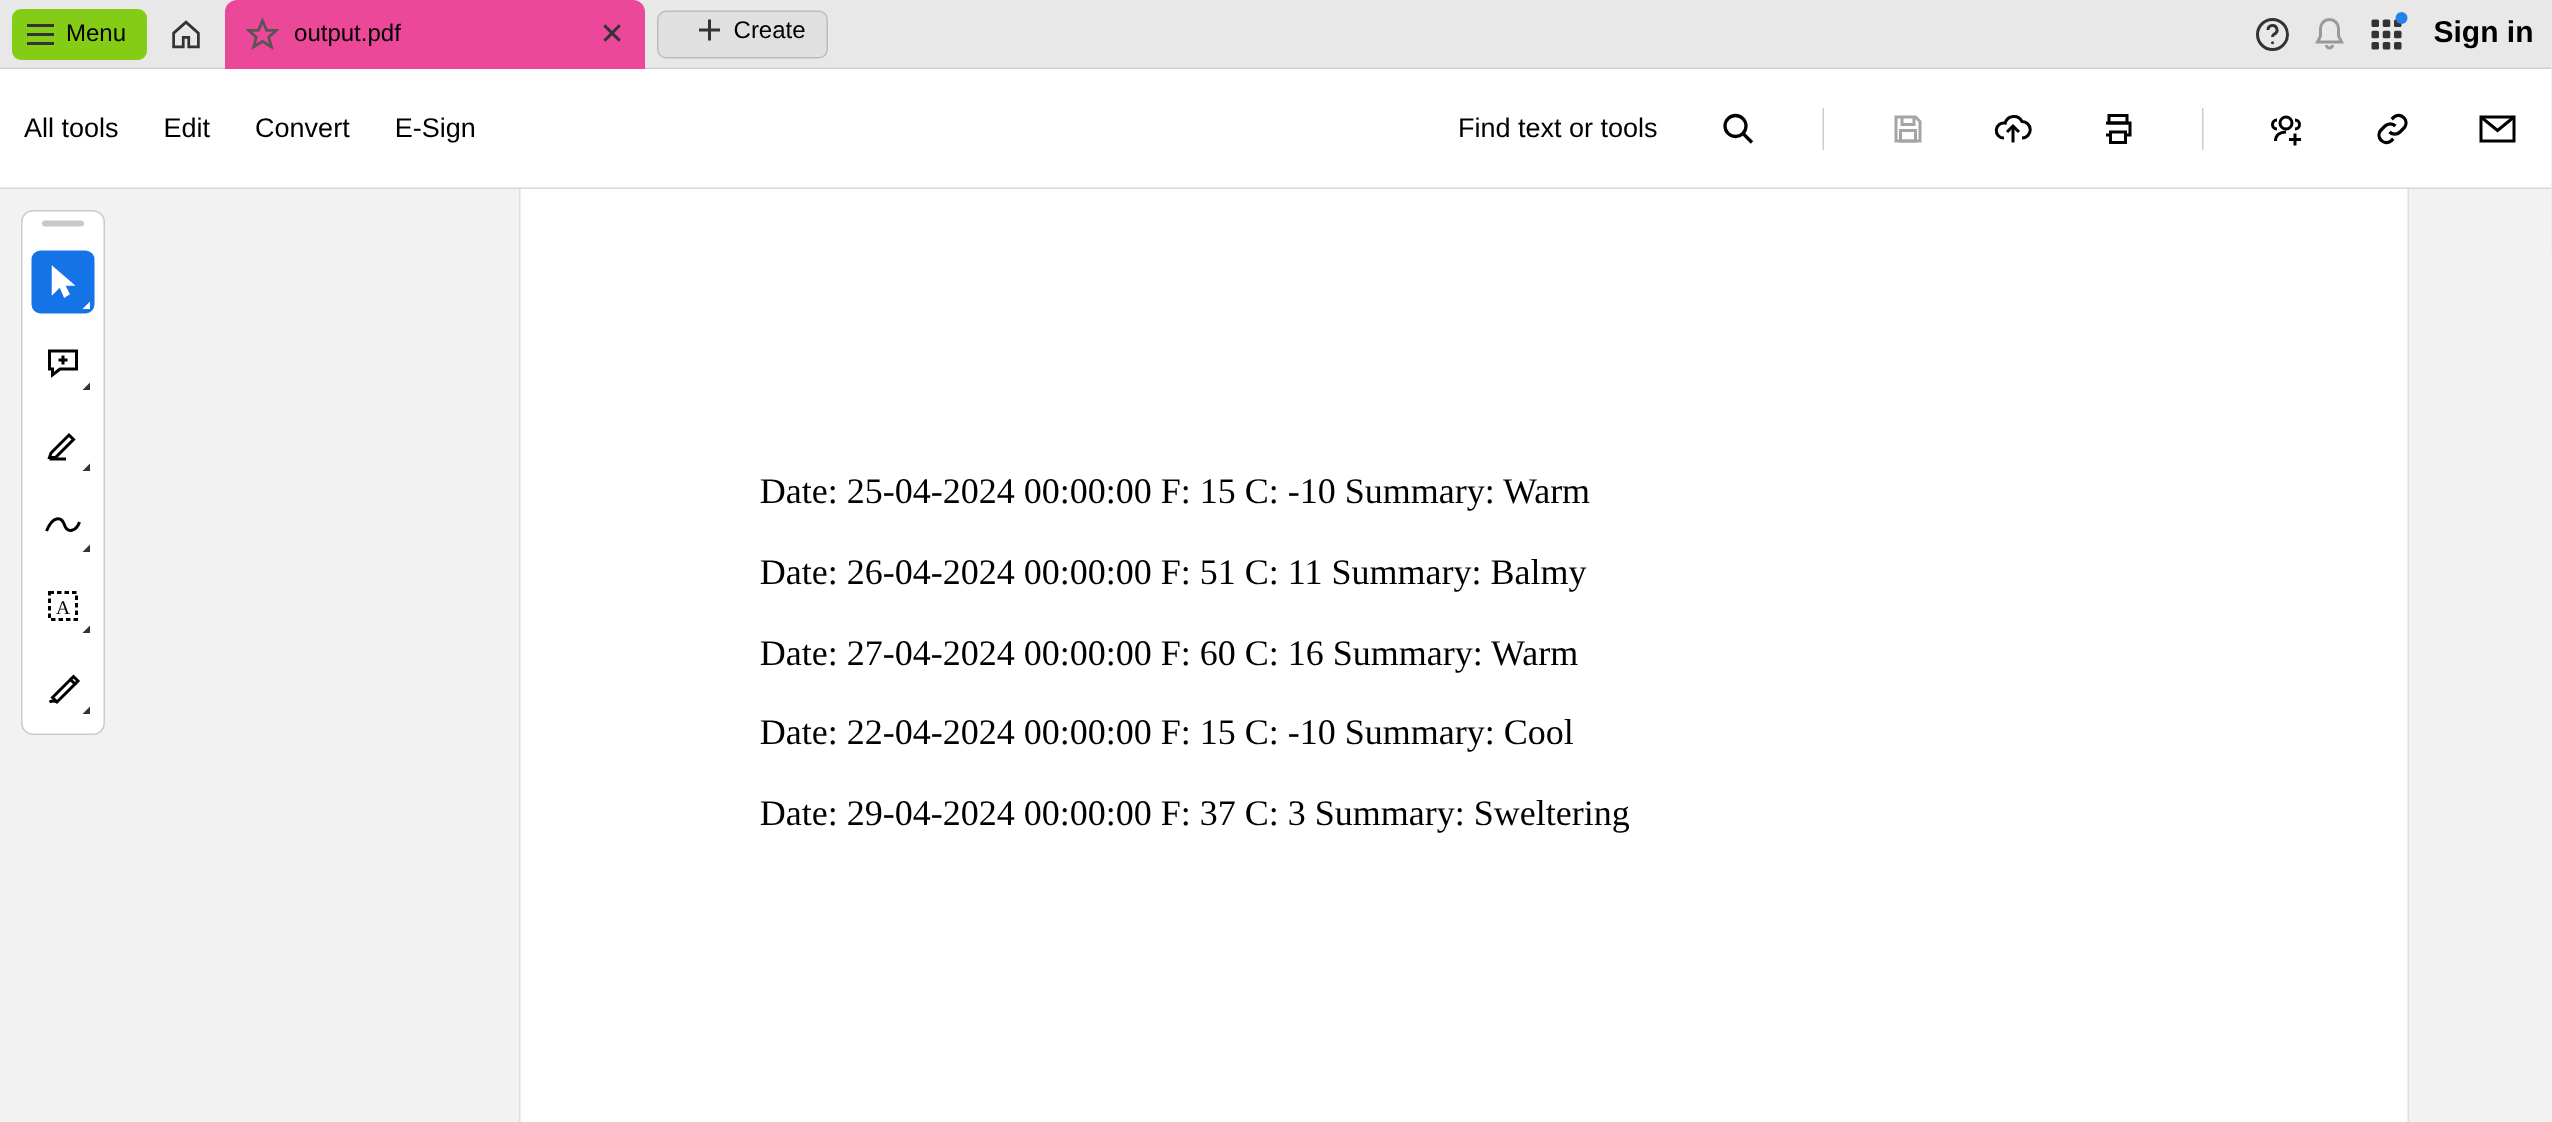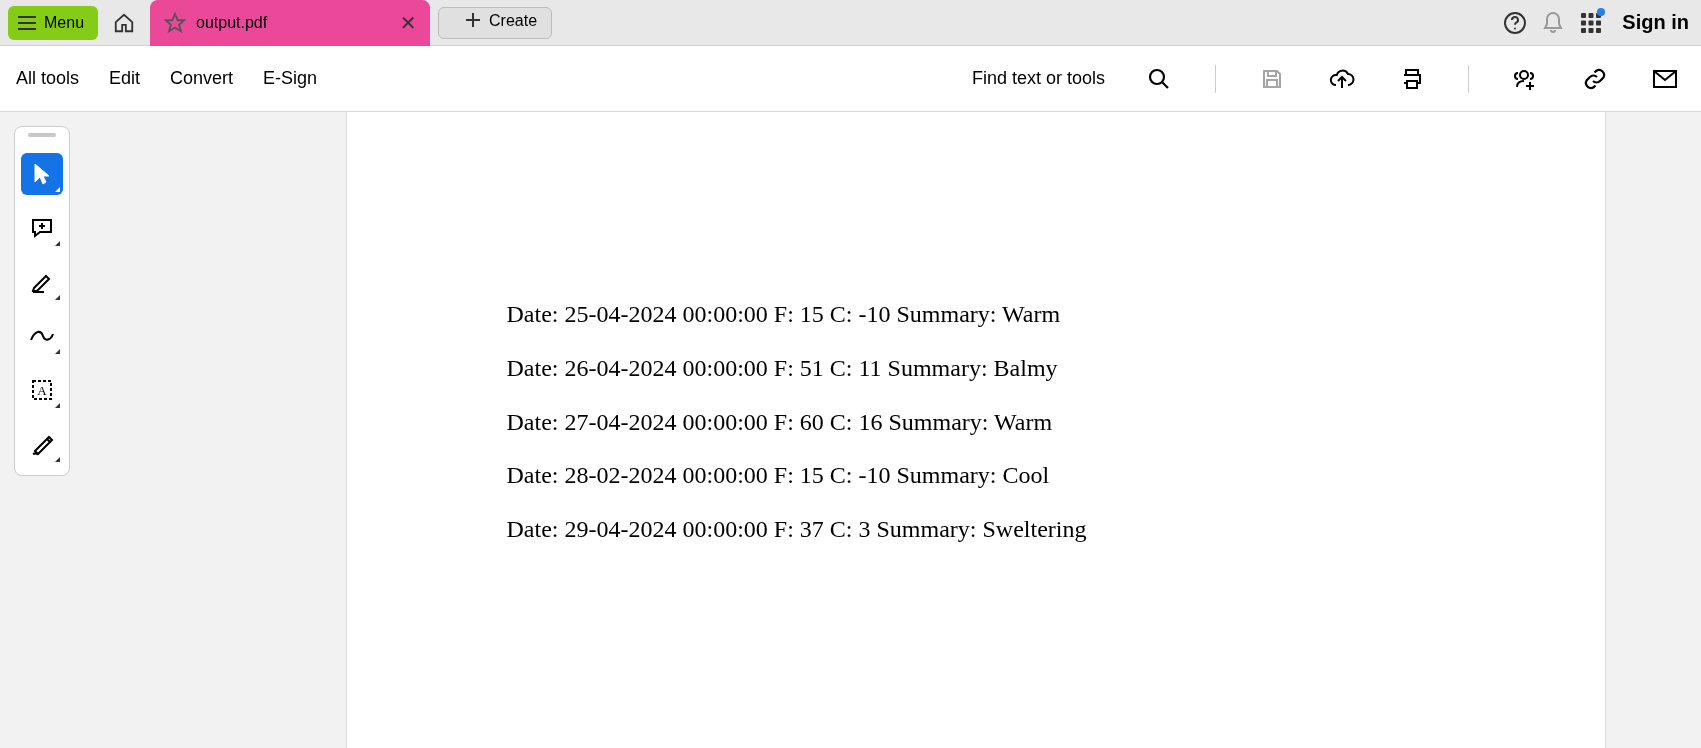--- a/index.html
+++ b/index.html
@@ -63,21 +63,21 @@
   }
   .blue-dot {
     position:absolute; top:4px; right:5px; width:8px; height:8px; background:#2680eb; border-radius:50%;
   }
   .sign-in {
     font-size: 20px; font-weight: 600; margin: 0 4px 0 12px; cursor:pointer;
   }
   
   
   .sub-toolbar {
-    height: 66px;
+    height: 80px;
     background: #fff;
     display: flex;
     align-items: center;
     padding: 0 16px;
     border-bottom: 1px solid #d8d8d8;
     gap: 30px;
   }
   .tool-link { font-size: 18px; cursor:pointer; }
   .sub-spacer { flex:1; }
   .find-text { font-size: 18px; color:#000000; margin-right: 4px; }
@@ -360,17 +360,17 @@
       </span>
       <span class="corner-tri"></span>
     </div>
   </div>
 
   <div class="doc-scroll">
     <div class="page">
       <div class="doc-line">Date: 25-04-2024 00:00:00 F: 15 C: -10 Summary: Warm</div>
       <div class="doc-line">Date: 26-04-2024 00:00:00 F: 51 C: 11 Summary: Balmy</div>
       <div class="doc-line">Date: 27-04-2024 00:00:00 F: 60 C: 16 Summary: Warm</div>
-      <div class="doc-line">Date: 28-02-2024 00:00:00 F: 15 C: -10 Summary: Cool</div>
+      <div class="doc-line">Date: 22-04-2024 00:00:00 F: 15 C: -10 Summary: Cool</div>
       <div class="doc-line">Date: 29-04-2024 00:00:00 F: 37 C: 3 Summary: Sweltering</div>
     </div>
   </div>
 </div>
 
 </body></html>

